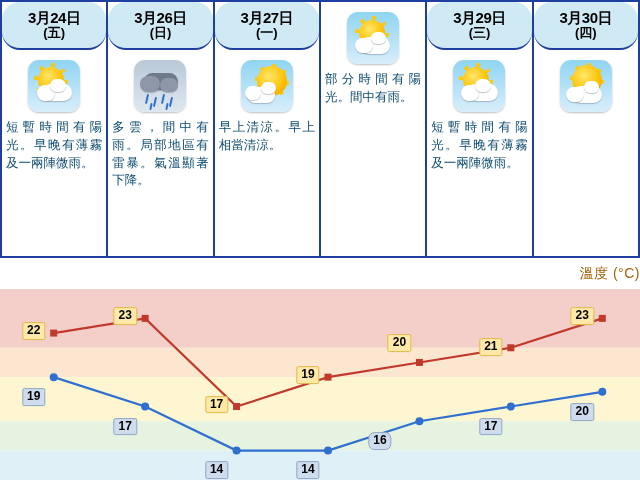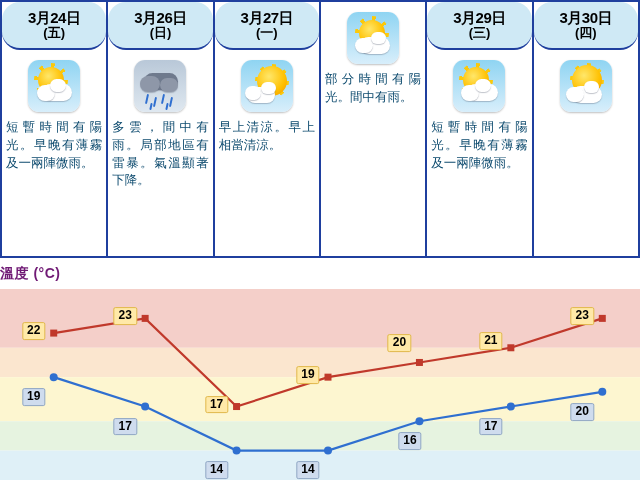--- a/index.html
+++ b/index.html
@@ -118,24 +118,24 @@
   }
 
   
   .chart-wrap {
     position: absolute;
     top: 258px; left: 0;
     width: 640px; height: 222px;
     background: #ffffff;
   }
   .chart-title {
-    text-align: left;
-    color: #701a75;
+    text-align: right;
+    color: #a16207;
     font-size: 14px;
-    font-weight: bold;
+    font-weight: normal;
     padding-top: 7px;
     letter-spacing: .5px;
   }
   .plot {
     position: absolute;
     top: 31px; left: 0;
     width: 640px; height: 191px;
   }
   .plot svg { display: block; }
   .lbl {
@@ -292,25 +292,25 @@
           <circle cx="328" cy="161.6153846153846" r="4" fill="#2f6fd0"></circle>
           <circle cx="419.42857142857144" cy="132.23076923076923" r="4" fill="#2f6fd0"></circle>
           <circle cx="510.8571428571429" cy="117.53846153846153" r="4" fill="#2f6fd0"></circle>
           <circle cx="602.2857142857143" cy="102.84615384615384" r="4" fill="#2f6fd0"></circle>
         </svg>
     <div class="lbl hi" style="left: 33.7143px; top: 42.0769px;">22</div>
         <div class="lbl hi" style="left: 125.143px; top: 27.3846px;">23</div>
         <div class="lbl hi" style="left: 216.571px; top: 115.538px;">17</div>
         <div class="lbl hi" style="left: 308px; top: 86.1538px;">19</div>
         <div class="lbl hi" style="left: 399.429px; top: 54px; text-align: center;">20</div>
-        <div class="lbl hi" style="left: 490.857px; top: 52px;">21</div>
+        <div class="lbl hi" style="left: 490.857px; top: 58px;">21</div>
         <div class="lbl hi" style="left: 582.286px; top: 27.3846px;">23</div>
         <div class="lbl lo" style="left: 33.7143px; top: 108.154px;">19</div>
         <div class="lbl lo" style="left: 125.143px; top: 137.538px;">17</div>
         <div class="lbl lo" style="left: 216.571px; top: 181px;">14</div>
         <div class="lbl lo" style="left: 308px; top: 181px;">14</div>
-        <div class="lbl lo" style="left: 410px; top: 152.231px;">16</div>
+        <div class="lbl lo" style="left: 380px; top: 152.231px; border-radius: 6px;">16</div>
         <div class="lbl lo" style="left: 490.857px; top: 137.538px;">17</div>
         <div class="lbl lo" style="left: 582.286px; top: 122.846px;">20</div>
       </div>
   </div>
 
 </div>
 
 </body></html>

